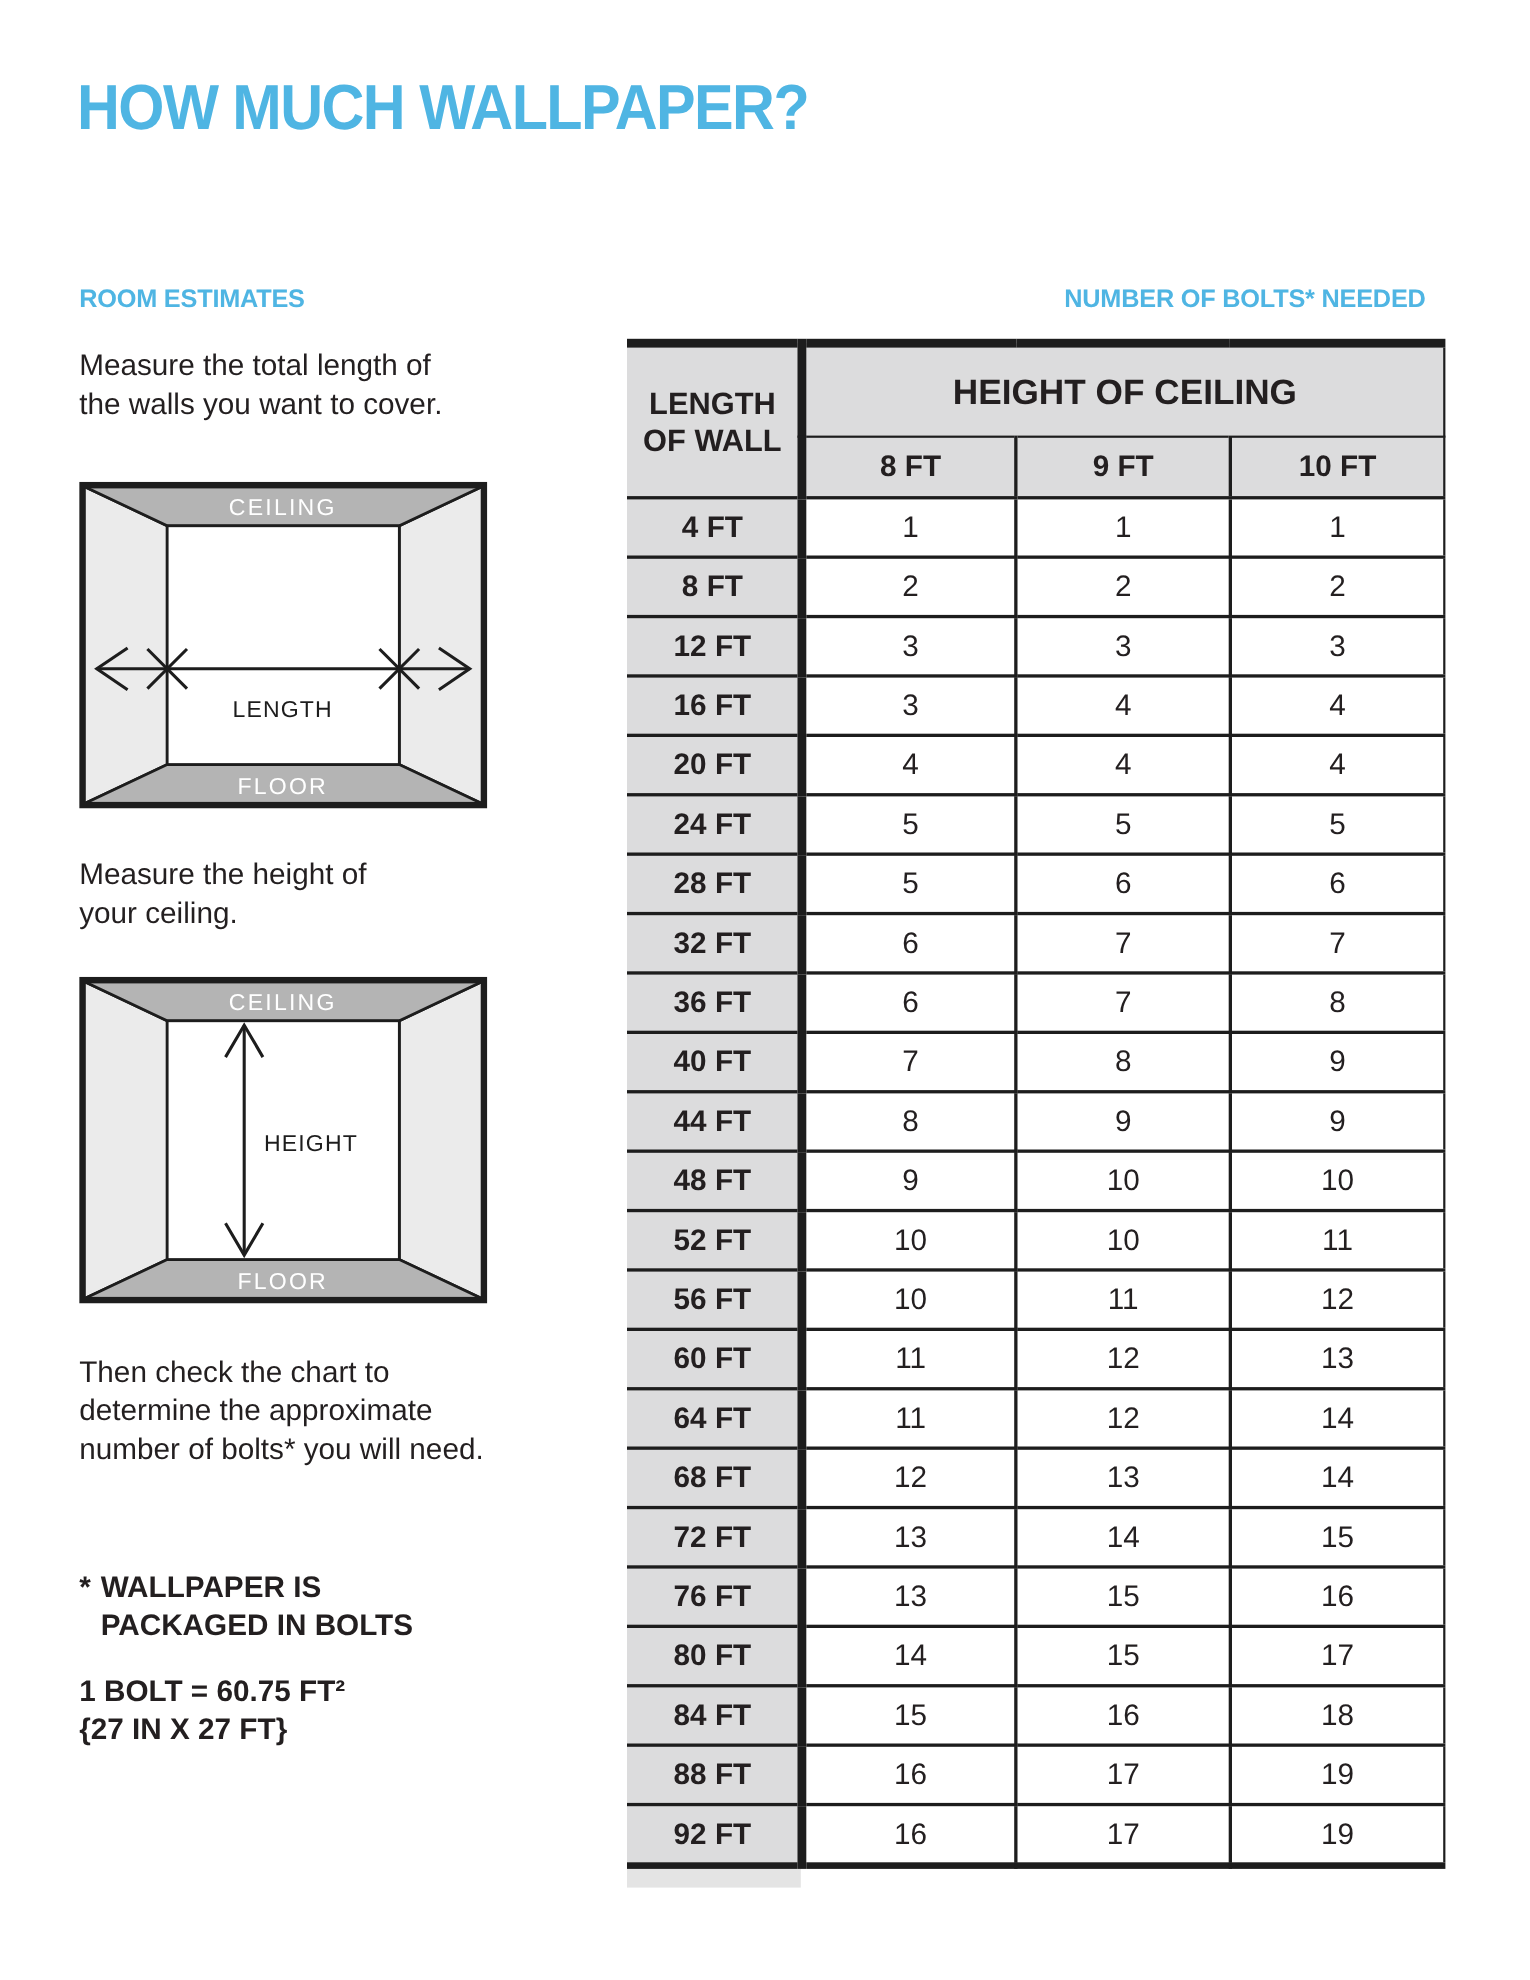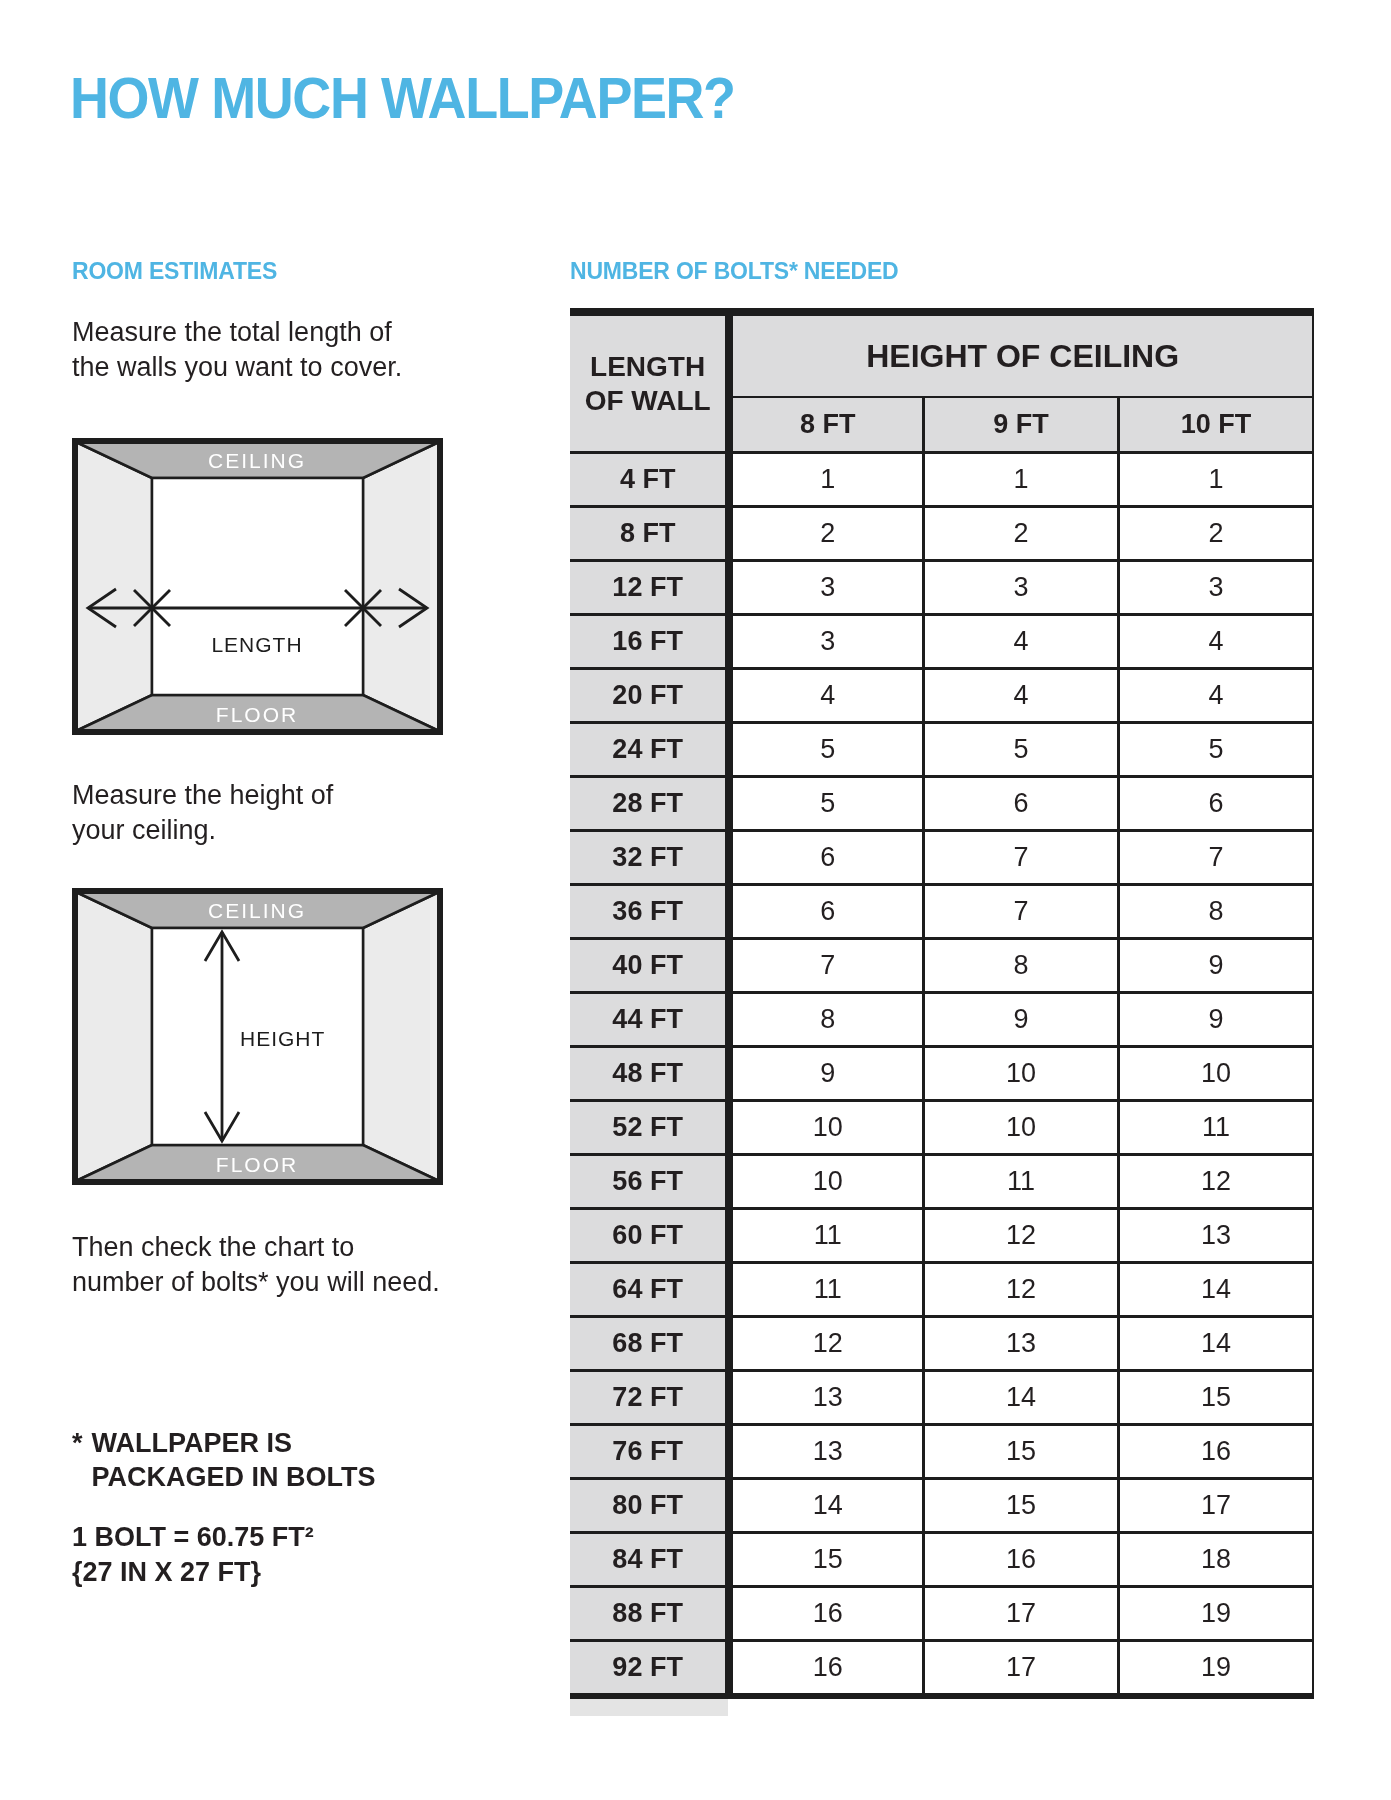--- a/index.html
+++ b/index.html
@@ -19,21 +19,21 @@
     left:70px;top:64px;
     font-size:58px;font-weight:bold;color:var(--accent);
     letter-spacing:-1.5px;white-space:nowrap;
     transform:scaleX(.93);transform-origin:left top;margin:0;
   }
   .section-heading{
     font-size:23px;font-weight:bold;color:var(--accent);
     letter-spacing:-.2px;white-space:nowrap;margin:0;
   }
   #room-heading{left:72px;top:258px;}
-  #table-heading{left:570px;top:258px;width:742px;text-align:left;}
+  #table-heading{left:554px;top:258px;width:742px;text-align:right;}
 
   .body-text{font-size:27px;line-height:35px;color:var(--ink);}
   .body-text .line{display:block;white-space:nowrap;}
   #step1{left:72px;top:315px;}
   #step2{left:72px;top:778px;}
   #step3{left:72px;top:1230px;}
 
   .room-svg{left:72px;width:371px;height:297px;display:block;}
   #diagram-length{top:438px;}
   #diagram-height{top:888px;}
@@ -146,20 +146,21 @@
       <polyline points="133,73 150,44 167,73"></polyline>
       <polyline points="133,224 150,253 167,224"></polyline>
     </g>
     <text x="185" y="30" text-anchor="middle" font-size="21" letter-spacing="2" fill="#ffffff">CEILING</text>
     <text x="185" y="284" text-anchor="middle" font-size="21" letter-spacing="2" fill="#ffffff">FLOOR</text>
     <text x="168" y="158" text-anchor="start" font-size="21" letter-spacing="1" fill="#1d1d1d">HEIGHT</text>
   </svg>
 
   <div id="step3" class="abs body-text">
     <span class="line">Then check the chart to</span>
+    <span class="line">determine the approximate</span>
     <span class="line">number of bolts* you will need.</span>
   </div>
 
   <div id="footnote" class="abs">
     <span>*</span>
     <div>
       <div>WALLPAPER IS</div>
       <div>PACKAGED IN BOLTS</div>
     </div>
   </div>

